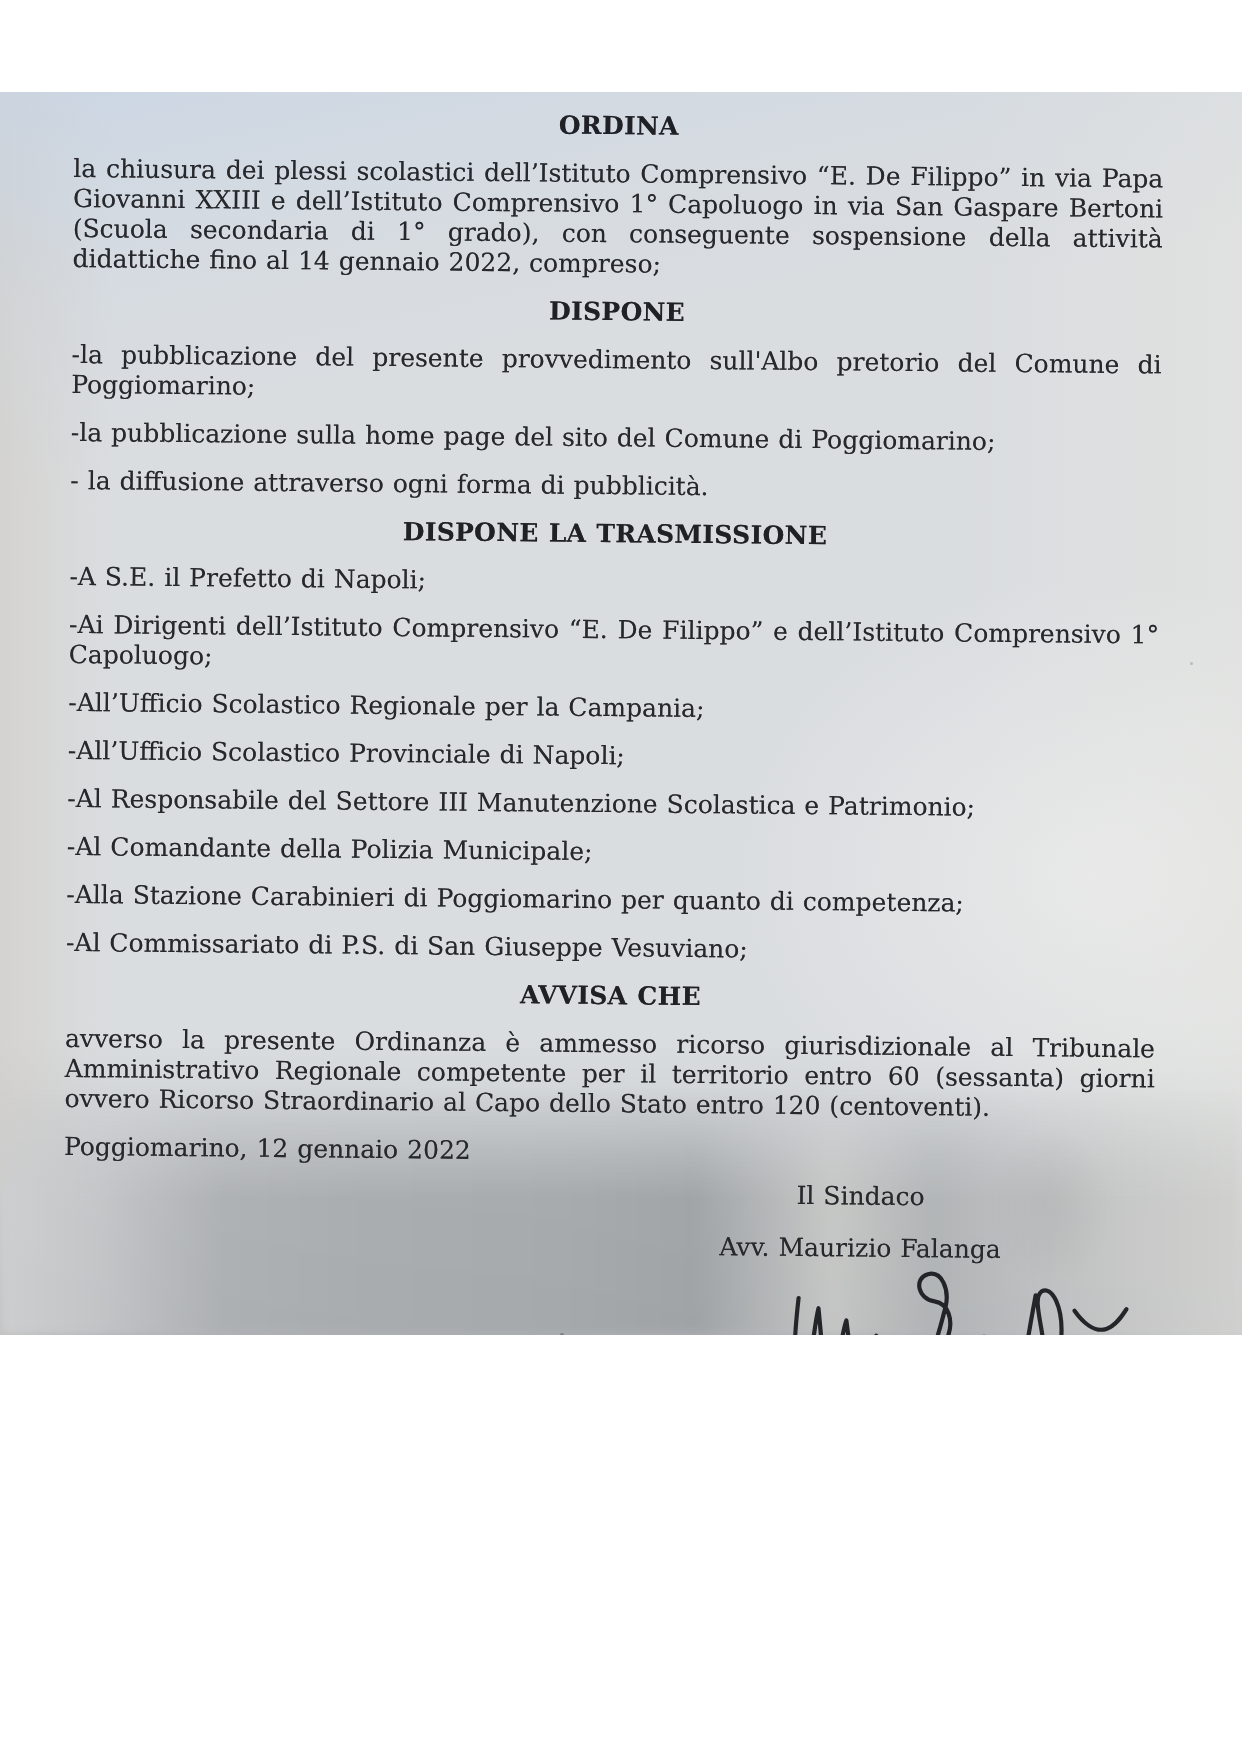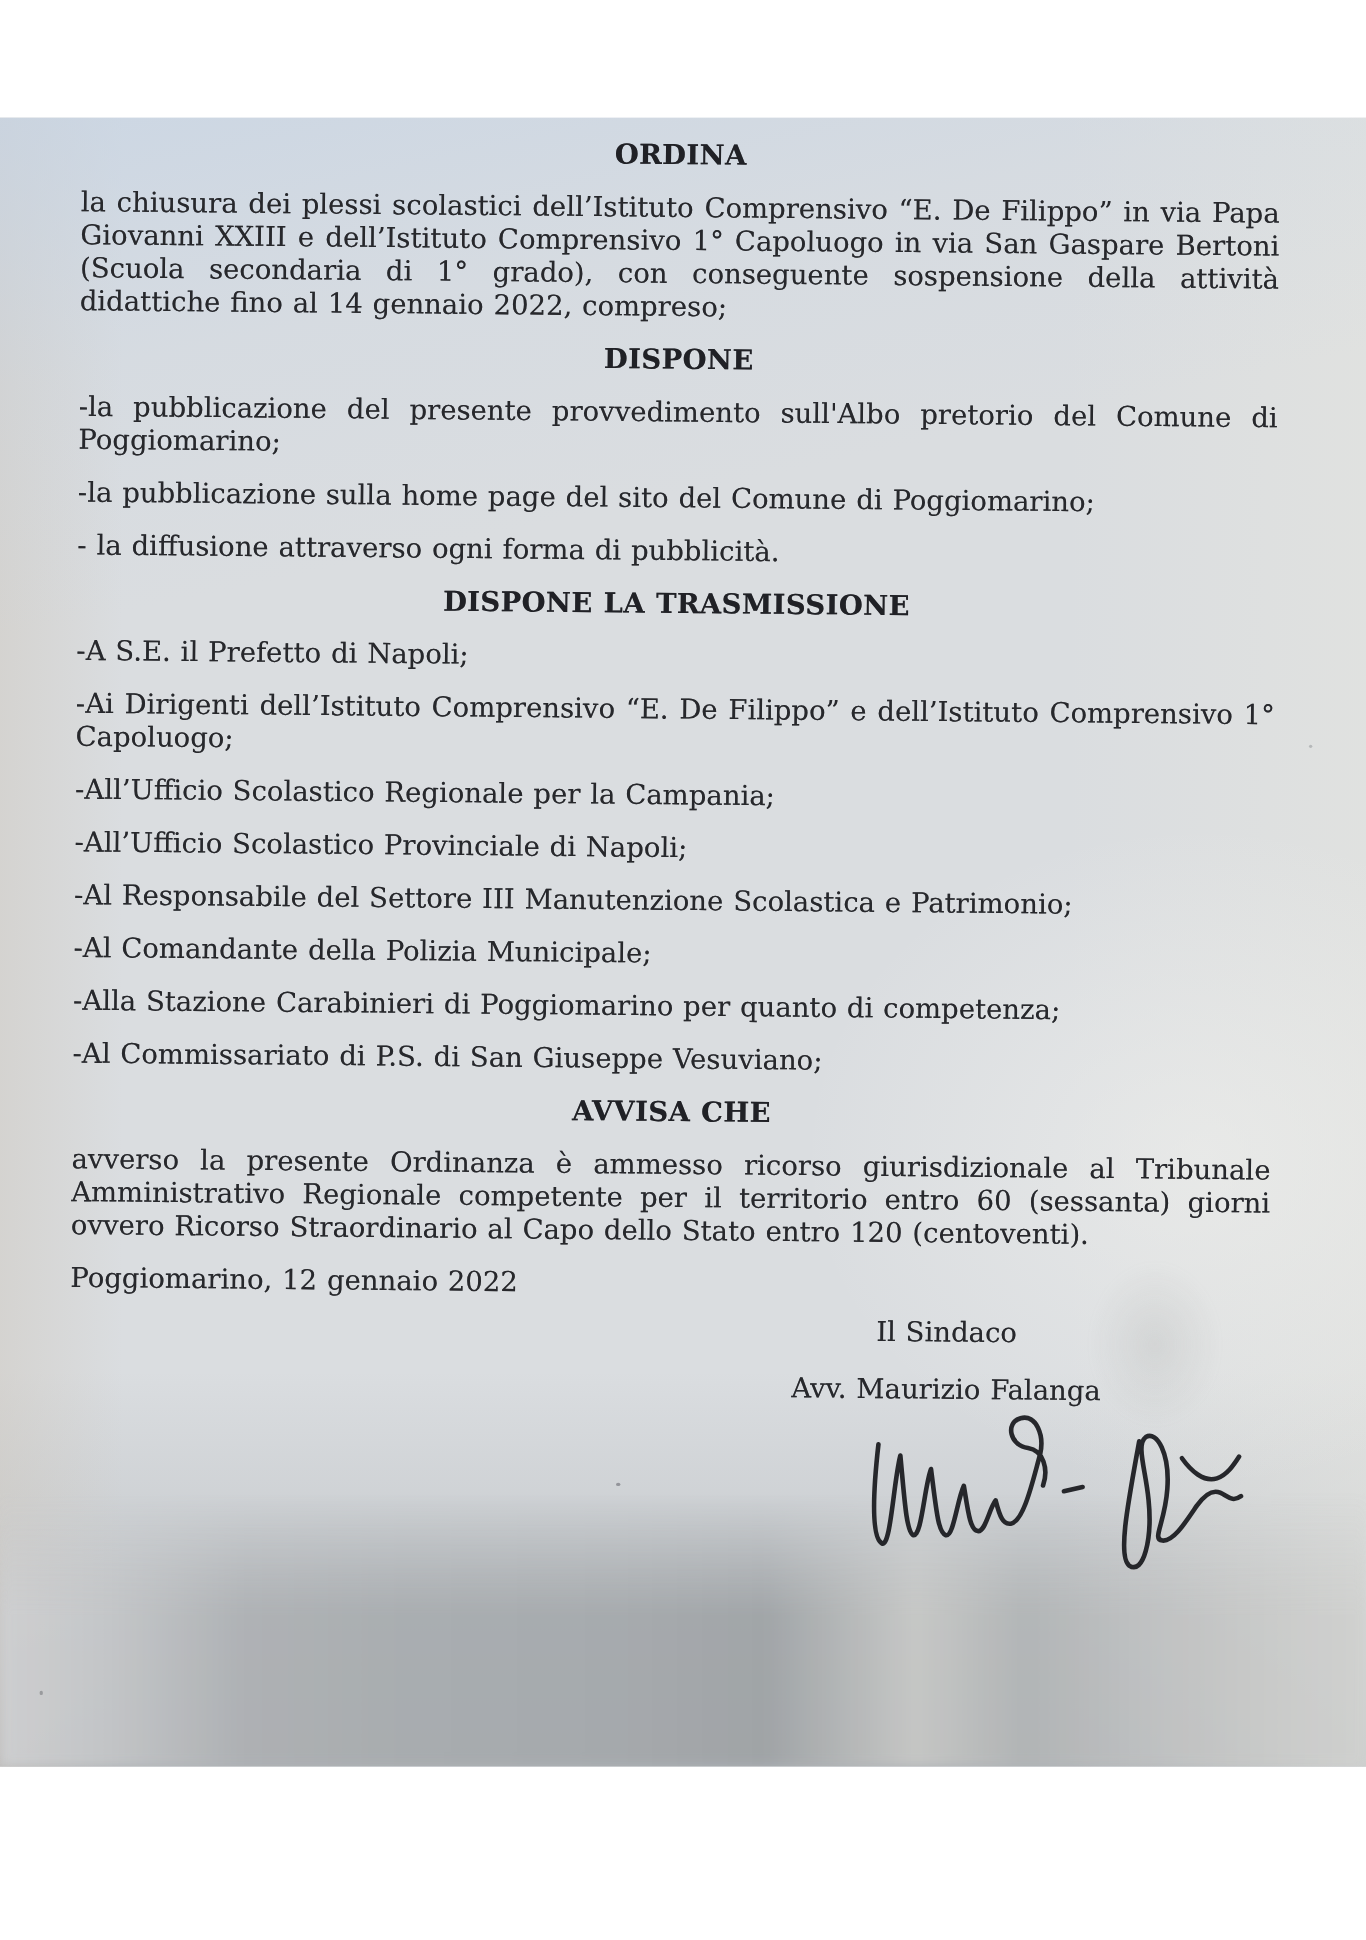--- a/index.html
+++ b/index.html
@@ -12,23 +12,23 @@
     width: 1242px;
     height: 1764px;
     background: #ffffff;
     overflow: hidden;
     font-family: "DejaVu Serif", "Liberation Serif", serif;
   }
   
   .photo {
     position: absolute;
     left: 0;
-    top: 107px;
+    top: 92px;
     width: 1242px;
-    height: 1499px;
+    height: 1243px;
     background:
       radial-gradient(ellipse 520px 430px at 88% 63%, rgba(241,241,238,0.55), rgba(241,241,238,0) 70%),
       linear-gradient(168deg, rgba(198,212,229,0.70) 0%, rgba(198,212,229,0.20) 14%, rgba(198,212,229,0) 27%),
       linear-gradient(90deg, rgba(206,199,189,0.45) 0%, rgba(206,199,189,0) 9%),
       linear-gradient(270deg, rgba(229,229,224,0.55) 0%, rgba(229,229,224,0) 22%),
       linear-gradient(180deg, rgba(120,125,130,0) 76%, rgba(122,127,131,0.16) 87%, rgba(112,117,122,0.40) 100%),
       #dadde0;
     overflow: hidden;
   }
   .bottom-streaks {

